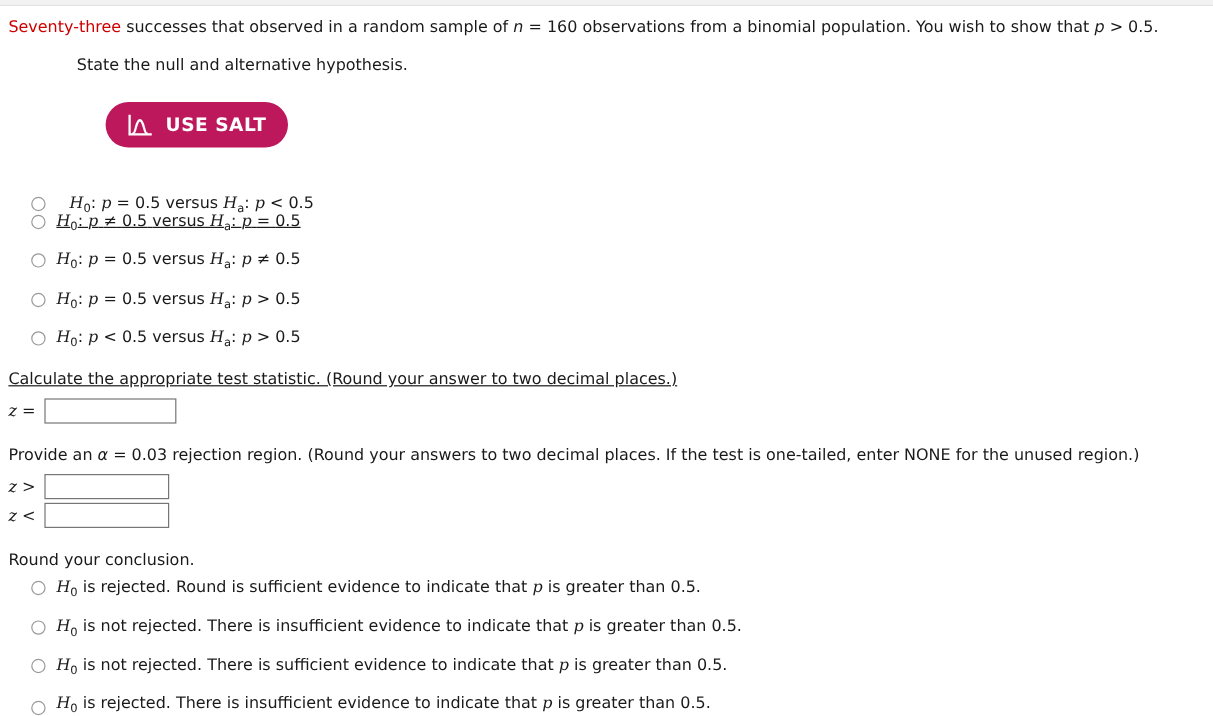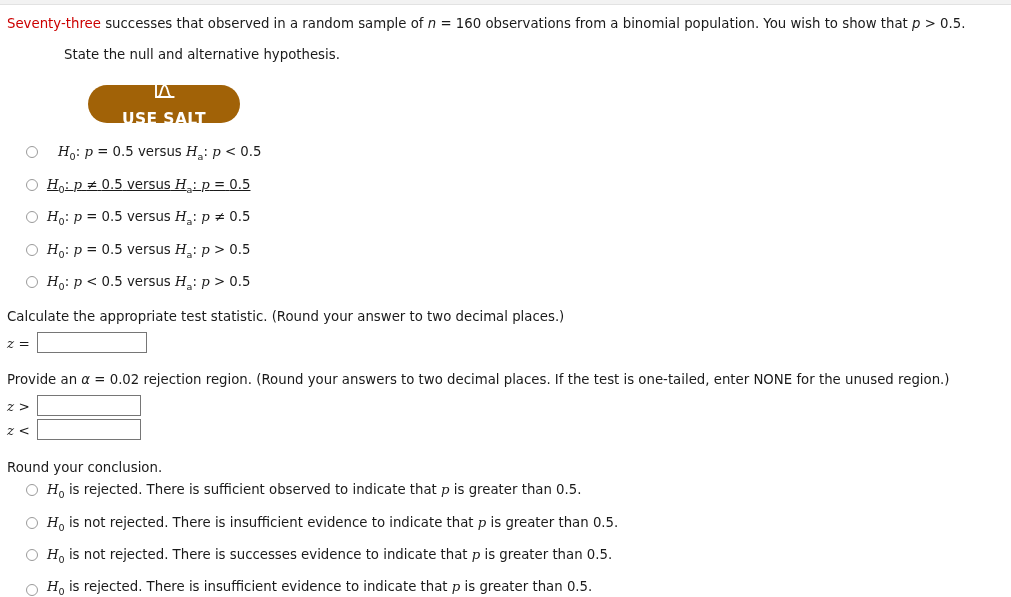--- a/index.html
+++ b/index.html
@@ -47,30 +47,29 @@
     white-space: nowrap;
     margin-left: 43px;
   }
   
   .salt-btn {
     position: absolute;
     left: 88px;
     top: 79px;
     width: 152px;
     height: 38px;
-    background: #a16207;
+    background: #be185d;
     border: none;
     border-radius: 19px;
     display: flex;
     align-items: center;
     justify-content: center;
     gap: 11px;
     cursor: pointer;
     padding: 0;
-    flex-direction: column;
   }
   .salt-btn .salt-label {
     color: #ffffff;
     font-weight: bold;
     font-size: 15.5px;
     letter-spacing: 0.4px;
     font-family: "DejaVu Sans", "Liberation Sans", sans-serif;
   }
   .salt-icon { display: block; width: 21px; height: 19px; }
 
@@ -146,21 +145,21 @@
       <svg class="salt-icon" viewBox="0 0 21 19" xmlns="http://www.w3.org/2000/svg">
         <path d="M2 1.5 L2 17 L19.5 17" fill="none" stroke="#ffffff" stroke-width="1.9" stroke-linecap="square"></path>
         <path d="M5 16.2 C7.2 16.2 7.3 5.2 10.6 5.2 C13.9 5.2 14 16.2 16.3 16.2" fill="none" stroke="#ffffff" stroke-width="1.9" stroke-linecap="round"></path>
       </svg>
     </span>
     <span class="salt-label">USE SALT</span>
   </button>
 
   <div class="opt-group">
 
-    <label class="opt" style="top:137px;gap:20px;">
+    <label class="opt" style="top:155px;gap:20px;">
       <span class="radio"></span>
       <span class="opt-text"><i class="v">H</i><sub>0</sub>: <i class="v">p</i> <span class="mono-op">=</span> <span>0.5</span> <span>versus</span> <i class="v">H</i><sub>a</sub>: <i class="v">p</i> <span class="mono-op">&lt;</span> <span>0.5</span></span>
     </label>
 
     <label class="opt" style="top:170px;text-decoration:underline;">
       <span class="radio"></span>
       <span class="opt-text"><i class="v">H</i><sub>0</sub>: <i class="v">p</i> <span class="mono-op">≠</span> <span>0.5</span> <span>versus</span> <i class="v">H</i><sub>a</sub>: <i class="v">p</i> <span class="mono-op">=</span> <span>0.5</span></span>
     </label>
 
     <label class="opt" style="top:202px;text-align:center;">
@@ -173,55 +172,55 @@
       <span class="opt-text"><i class="v">H</i><sub>0</sub>: <i class="v">p</i> <span class="mono-op">=</span> <span>0.5</span> <span>versus</span> <i class="v">H</i><sub>a</sub>: <i class="v">p</i> <span class="mono-op">&gt;</span> <span>0.5</span></span>
     </label>
 
     <label class="opt" style="top:267px;">
       <span class="radio"></span>
       <span class="opt-text"><i class="v">H</i><sub>0</sub>: <i class="v">p</i> <span class="mono-op">&lt;</span> <span>0.5</span> <span>versus</span> <i class="v">H</i><sub>a</sub>: <i class="v">p</i> <span class="mono-op">&gt;</span> <span>0.5</span></span>
     </label>
 
   </div>
 
-  <div class="section-text" style="top:303px;">Calculate the appropriate test statistic. (Round your answer to two decimal places.)</div>
+  <div class="section-text" style="top:303px;text-decoration:underline;">Calculate the appropriate test statistic. (Round your answer to two decimal places.)</div>
   <div class="fieldrow" style="left:7px; top:326px;">
     <span class="flabel"><span>z</span> <span>=</span></span>
     <input class="tbox" style="width: 110px; margin-left: 7px;" type="text" placeholder="">
   </div>
 
-  <div class="section-text" style="top:366px;"><span>Provide an </span><span class="mi">α</span><span> = 0.02 rejection region. (Round your answers to two decimal places. If the test is one-tailed, enter NONE for the unused region.)</span></div>
+  <div class="section-text" style="top:366px;"><span>Provide an </span><span class="mi">α</span><span> = 0.03 rejection region. (Round your answers to two decimal places. If the test is one-tailed, enter NONE for the unused region.)</span></div>
 
   <div class="fieldrow" style="left:7px; top:389px;">
     <span class="flabel"><span>z</span> <span>&gt;</span></span>
     <input class="tbox" style="width: 104px; margin-left: 7px;" type="text" placeholder="">
   </div>
 
   <div class="fieldrow" style="left:7px; top:413px;">
     <span class="flabel"><span>z</span> <span>&lt;</span></span>
     <input class="tbox" style="width: 104px; margin-left: 7px;" type="text" placeholder="">
   </div>
 
   <div class="section-text" style="top:454px;">Round your conclusion.</div>
 
   <div class="opt-group">
 
     <label class="opt" style="top:475px;">
       <span class="radio"></span>
-      <span class="opt-text"><i class="v">H</i><sub>0</sub><span> is rejected. There is sufficient observed to indicate that </span><i class="v">p</i><span> is greater than 0.5.</span></span>
+      <span class="opt-text"><i class="v">H</i><sub>0</sub><span> is rejected. Round is sufficient evidence to indicate that </span><i class="v">p</i><span> is greater than 0.5.</span></span>
     </label>
 
     <label class="opt" style="top:508px;">
       <span class="radio"></span>
       <span class="opt-text"><i class="v">H</i><sub>0</sub><span> is not rejected. There is insufficient evidence to indicate that </span><i class="v">p</i><span> is greater than 0.5.</span></span>
     </label>
 
     <label class="opt" style="top:540px;">
       <span class="radio"></span>
-      <span class="opt-text"><i class="v">H</i><sub>0</sub><span> is not rejected. There is successes evidence to indicate that </span><i class="v">p</i><span> is greater than 0.5.</span></span>
+      <span class="opt-text"><i class="v">H</i><sub>0</sub><span> is not rejected. There is sufficient evidence to indicate that </span><i class="v">p</i><span> is greater than 0.5.</span></span>
     </label>
 
     <label class="opt" style="top:573px;align-items:center;">
       <span class="radio"></span>
       <span class="opt-text"><i class="v">H</i><sub>0</sub><span> is rejected. There is insufficient evidence to indicate that </span><i class="v">p</i><span> is greater than 0.5.</span></span>
     </label>
 
   </div>
 
 </div>

